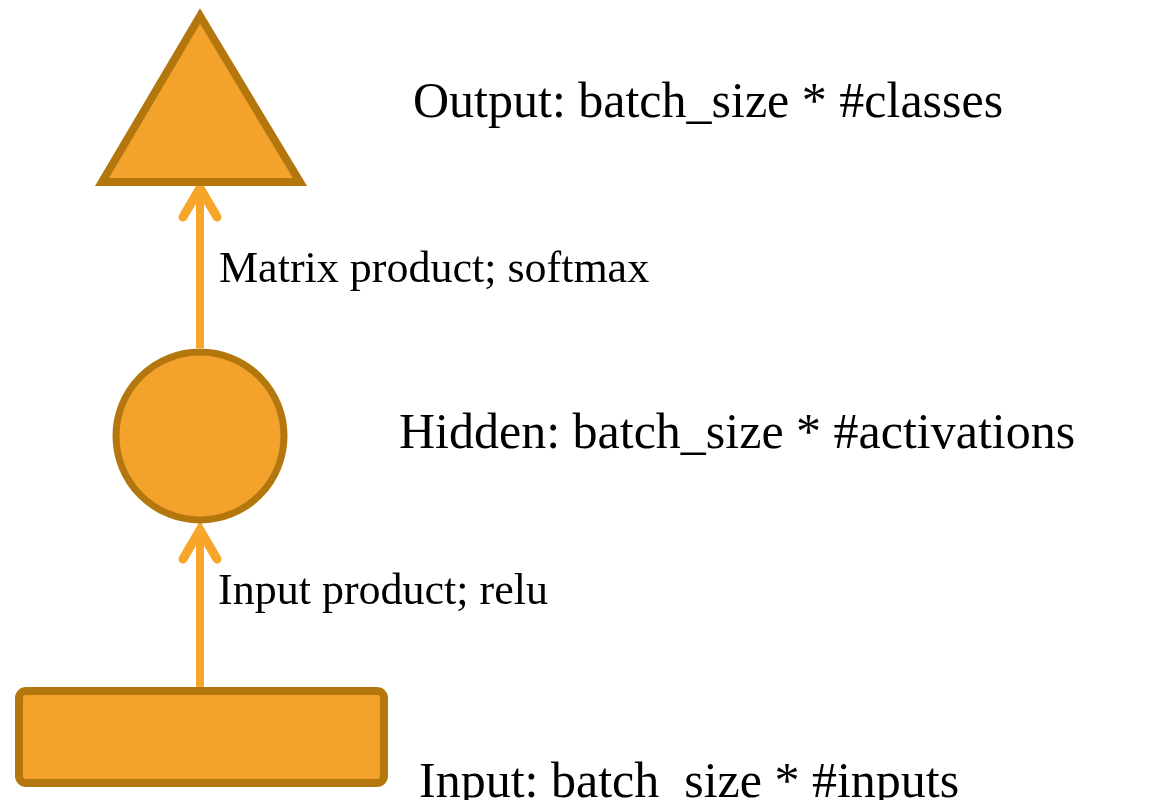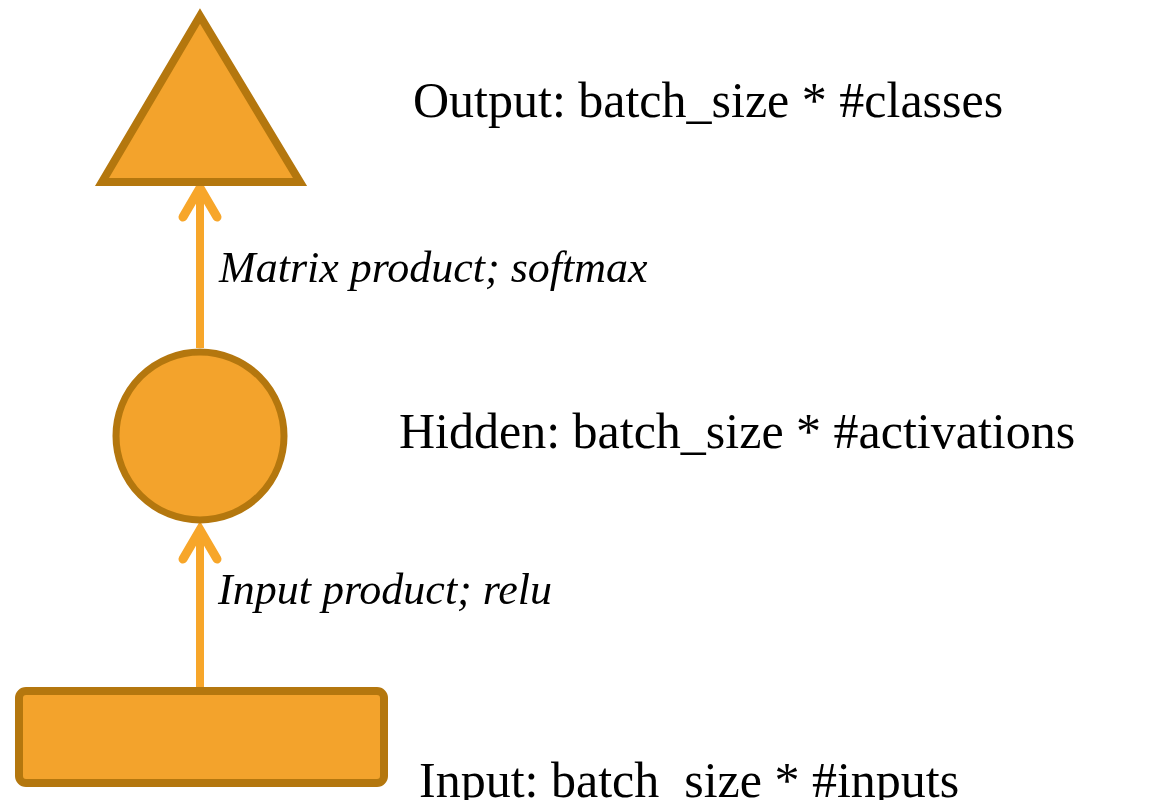--- a/index.html
+++ b/index.html
@@ -26,21 +26,20 @@
     position: absolute;
     color: #000000;
     line-height: 1;
     white-space: nowrap;
   }
   .node-label {
     font-size: 50px;
   }
   .edge-label {
     font-size: 44px;
-    font-style: italic;
   }
   .label-output { left: 413px; top: 75px; }
   .label-hidden { left: 399px; top: 406px; }
   .label-input  { left: 419px; top: 755px; }
   .label-softmax { left: 219px; top: 246px; }
   .label-relu    { left: 218px; top: 568px; }
 </style>
 </head>
 <body>
 

